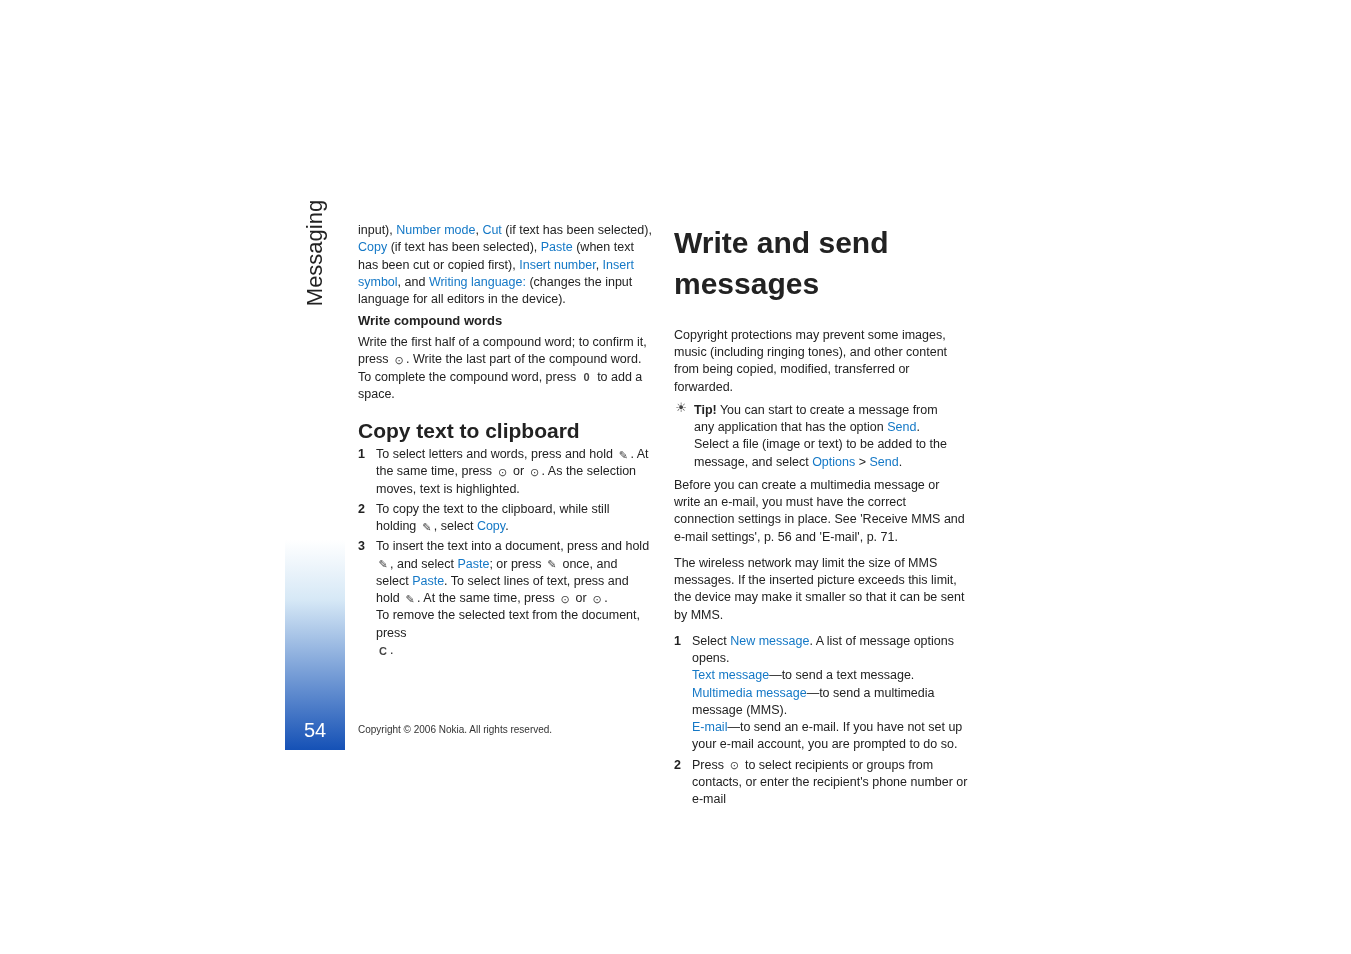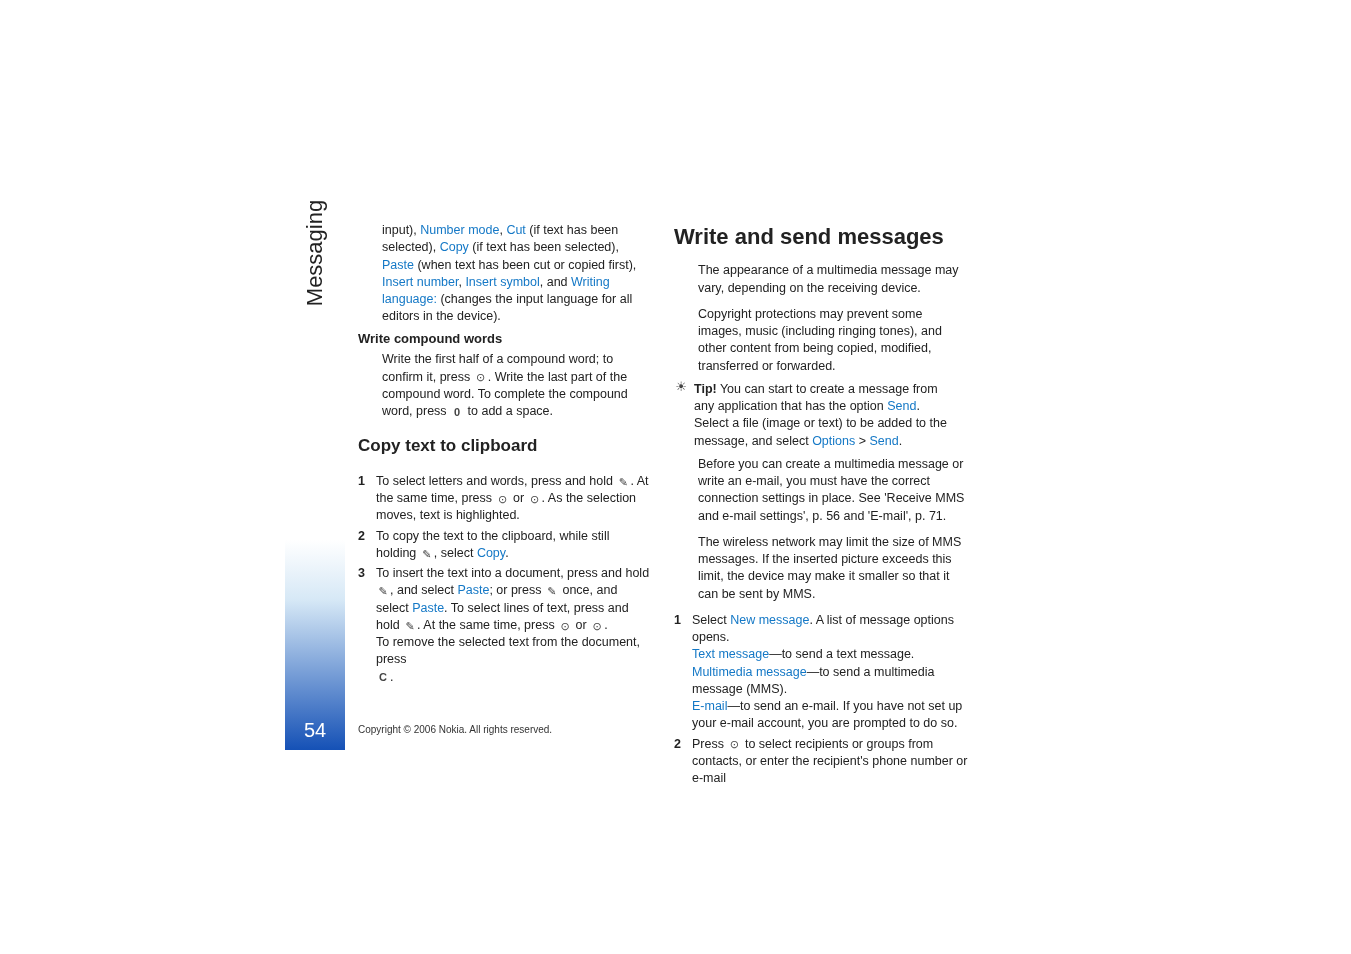--- a/index.html
+++ b/index.html
@@ -46,40 +46,40 @@
     width: 610px;
     display: flex;
     gap: 22px;
   }
   .col {
     width: 295px;
     font-size: 12.5px;
     line-height: 1.38;
     color: #222;
   }
-  .col p { margin-bottom: 3px; margin-left: 24px; }
+  .col p { margin-bottom: 3px; }
   .link { color: #1478c6; }
   .h3 {
     font-size: 13px;
     font-weight: bold;
     margin-top: 4px;
     margin-bottom: 4px;
     color: #222;
   }
   .h2 {
-    font-size: 17px;
+    font-size: 21px;
     font-weight: bold;
     margin-top: 14px;
-    margin-bottom: 15px;
+    margin-bottom: 0;
     color: #222;
   }
   .h1 {
-    font-size: 22px;
+    font-size: 30px;
     font-weight: bold;
-    margin-bottom: 10px;
+    margin-bottom: 16px;
     color: #222;
   }
   .numlist { padding-left: 0; list-style: none; }
   .numlist li { display: flex; margin-bottom: 3px; }
   .numlist .num { font-weight: bold; width: 18px; flex-shrink: 0; }
   .numlist .txt { flex: 1; }
   .inline-icon {
     display: inline-block;
     vertical-align: middle;
     min-width: 14px;
@@ -155,21 +155,20 @@
           <br>
           <span class="inline-icon clear-icon"></span><span>.</span>
         </span>
       </li>
     </ol>
   </div>
 
   <div class="col">
     <div class="h1">Write and send messages</div>
 
-    <p>The appearance of a multimedia message may vary, depending on the receiving device.</p>
     <div class="spacer"></div>
     <p>Copyright protections may prevent some images, music (including ringing tones), and other content from being copied, modified, transferred or forwarded.</p>
 
     <div class="tip-block">
       <span class="inline-icon bulb-icon"></span>
       <span class="txt">
         <b>Tip!</b><span> You can start to create a message from any application that has the option </span><span class="link">Send</span><span>. Select a file (image or text) to be added to the message, and select </span><span class="link">Options</span><span> &gt; </span><span class="link">Send</span><span>.</span>
       </span>
     </div>
 

